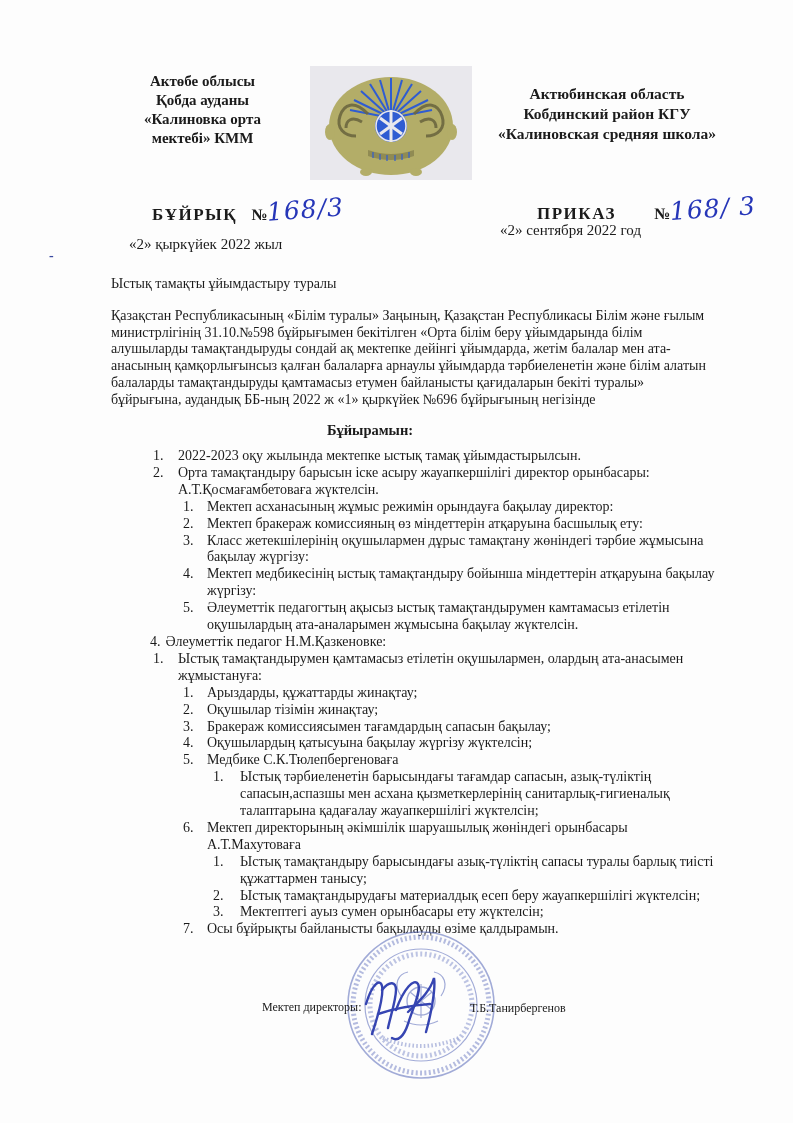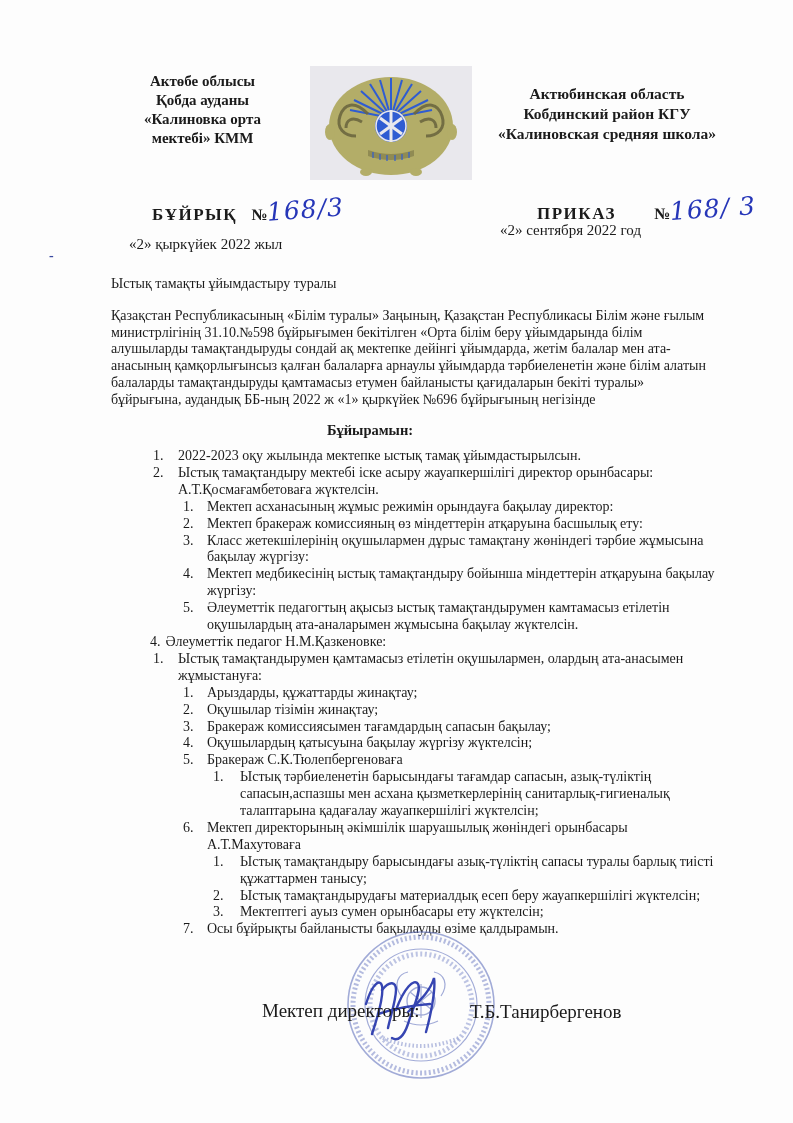--- a/index.html
+++ b/index.html
@@ -52,21 +52,21 @@
   .order-item .num{flex:0 0 25px;}
   .order-item .txt{white-space:pre-wrap;}
   .lvl1{padding-left:43px;}
   .lvl2{padding-left:73px;}
   .lvl2 .num{flex:0 0 24px;}
   .lvl3{padding-left:103px;}
   .lvl3 .num{flex:0 0 27px;}
   .lvl0{padding-left:40px;}
   .lvl0 .num{flex:0 0 auto;margin-right:5px;}
   
-  .sig-row{position:absolute;left:0;top:996px;width:793px;height:30px;font-size:19px;}
+  .sig-row{position:absolute;left:0;top:996px;width:793px;height:30px;font-size:12px;}
   .sig-label{position:absolute;left:262px;top:4px;}
   .sig-name{position:absolute;left:470px;top:5px;}
   .stamp-wrap{position:absolute;left:338px;top:926px;width:166px;height:160px;pointer-events:none;}
 </style>
 </head>
 <body>
 
 <div class="page">
 
   <div class="org org-left">
@@ -154,21 +154,21 @@
 
   <div class="order-list">
 
       <div class="order-item lvl1">
         <span class="num">1.</span>
         <span class="txt">2022-2023 оқу жылында мектепке ыстық тамақ ұйымдастырылсын.</span>
       </div>
 
       <div class="order-item lvl1">
         <span class="num">2.</span>
-        <span class="txt">Ыстық тамақтандыру мектебі іске асыру жауапкершілігі директор орынбасары:
+        <span class="txt">Орта тамақтандыру барысын іске асыру жауапкершілігі директор орынбасары:
 А.Т.Қосмағамбетоваға жүктелсін.</span>
       </div>
 
       <div class="order-item lvl2">
         <span class="num">1.</span>
         <span class="txt">Мектеп асханасының жұмыс режимін орындауға бақылау директор:</span>
       </div>
 
       <div class="order-item lvl2">
         <span class="num">2.</span>
@@ -219,21 +219,21 @@
         <span class="txt">Бракераж комиссиясымен тағамдардың сапасын бақылау;</span>
       </div>
 
       <div class="order-item lvl2">
         <span class="num">4.</span>
         <span class="txt">Оқушылардың қатысуына бақылау жүргізу жүктелсін;</span>
       </div>
 
       <div class="order-item lvl2">
         <span class="num">5.</span>
-        <span class="txt">Бракераж С.К.Тюлепбергеноваға</span>
+        <span class="txt">Медбике С.К.Тюлепбергеноваға</span>
       </div>
 
       <div class="order-item lvl3">
         <span class="num">1.</span>
         <span class="txt">Ыстық тәрбиеленетін барысындағы тағамдар сапасын, азық-түліктің
 сапасын,аспазшы мен асхана қызметкерлерінің санитарлық-гигиеналық
 талаптарына қадағалау жауапкершілігі жүктелсін;</span>
       </div>
 
       <div class="order-item lvl2">

